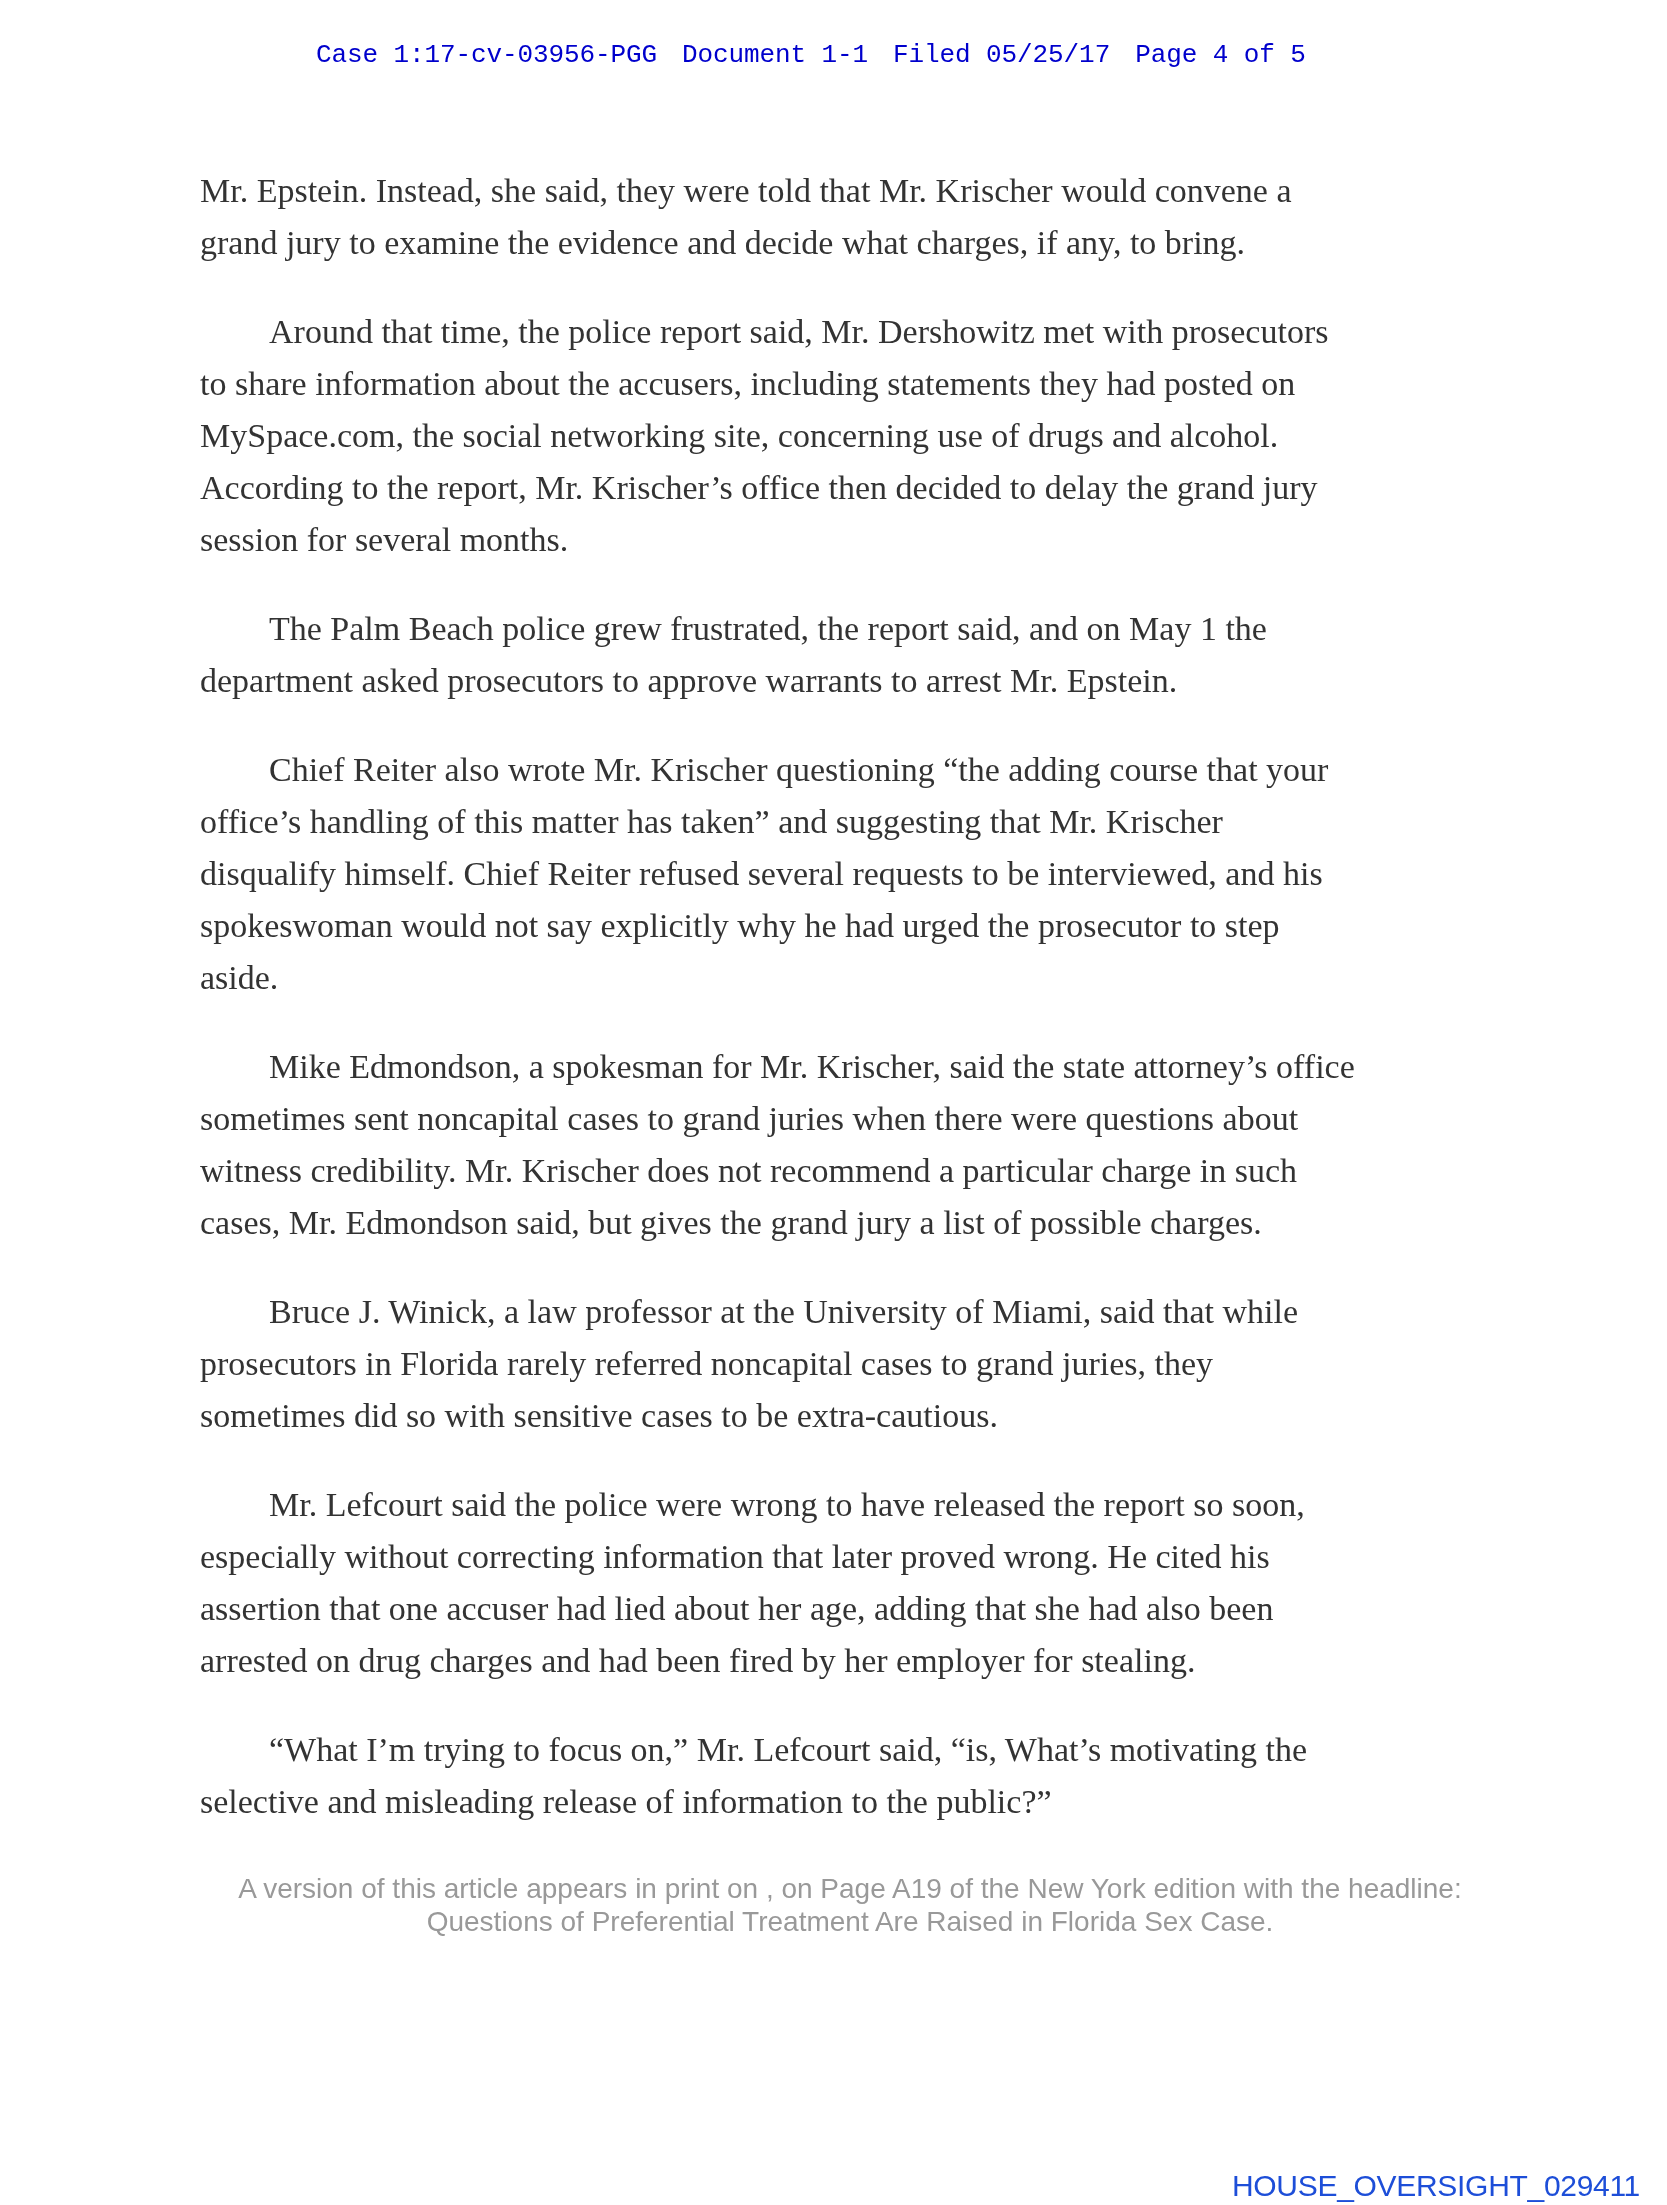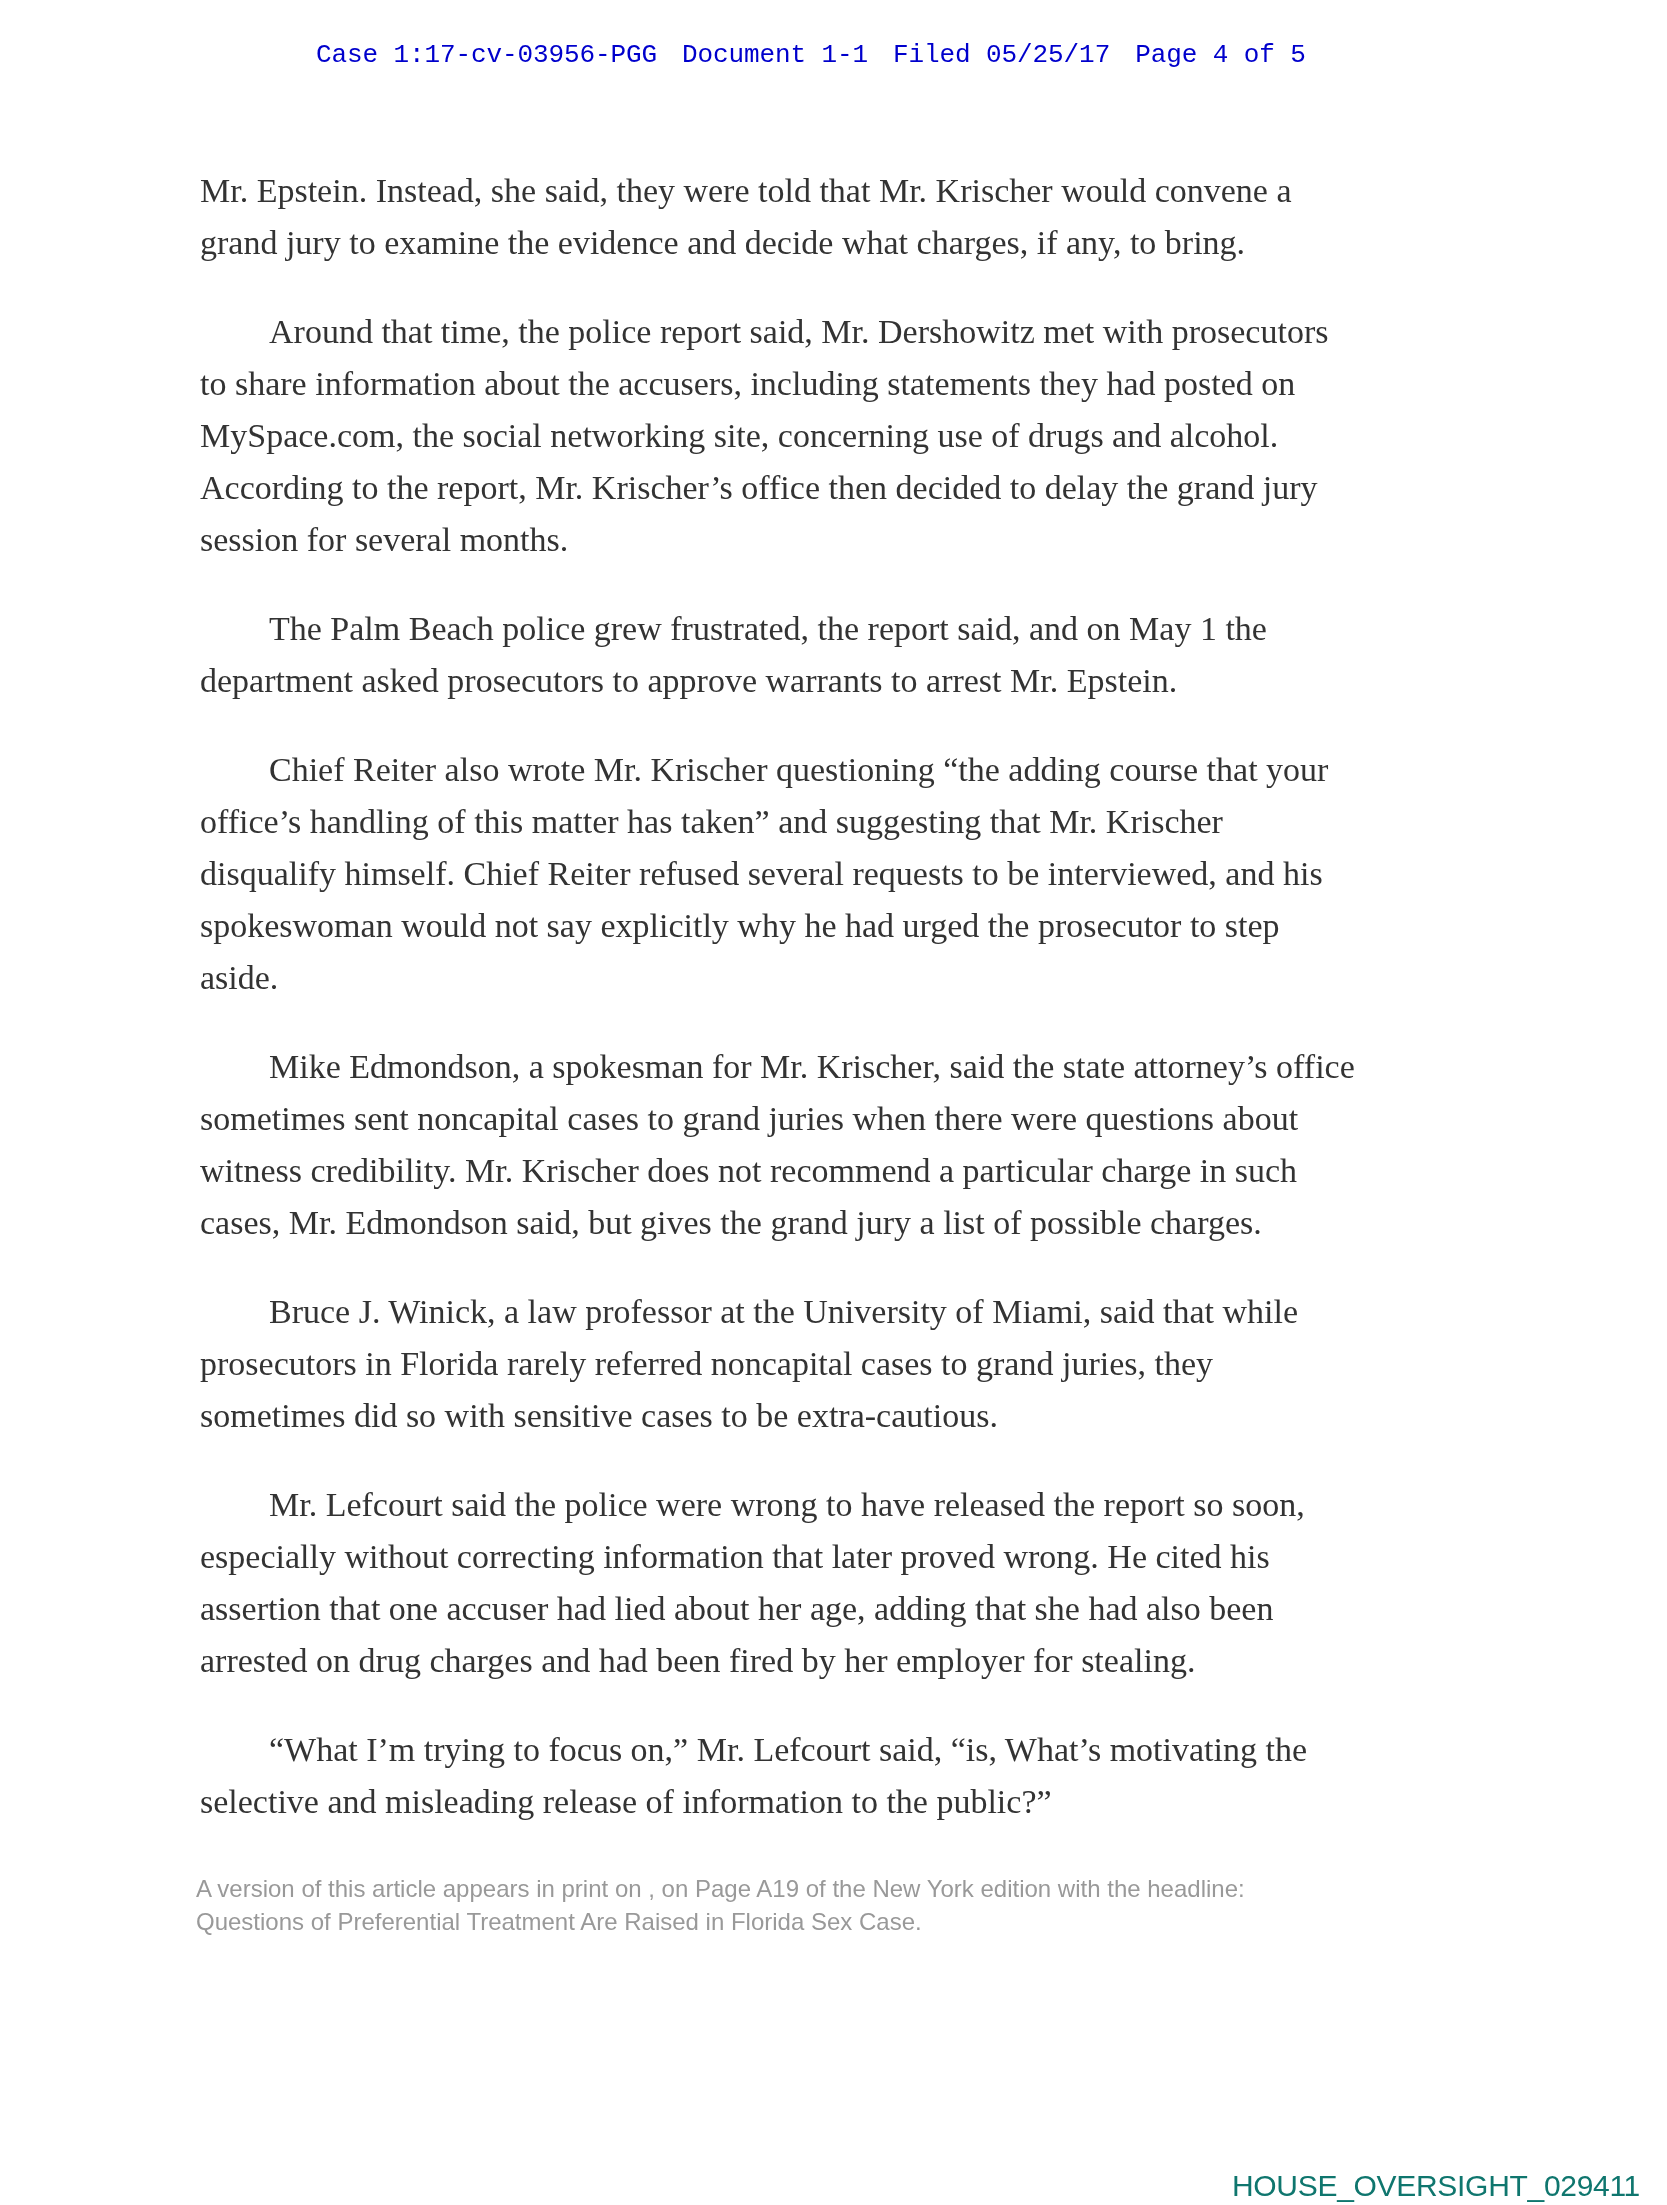--- a/index.html
+++ b/index.html
@@ -46,34 +46,35 @@
       height: 52px;
     }
     .line.first { padding-left: 69px; }
 
     .print-note {
       position: absolute;
       left: 196px;
       top: 1872px;
       width: 1308px;
       font-family: "Liberation Sans", sans-serif;
-      font-size: 24px;
+      font-size: 28px;
       line-height: 33px;
       color: #999999;
+      text-align: center;
     }
     .print-note .line { height: 33px; }
 
     .bates {
       position: absolute;
       right: 27px;
       top: 2169px;
       font-family: "Liberation Sans", sans-serif;
       font-size: 30px;
       line-height: 33px;
-      color: #0f766e;
+      color: #1d4ed8;
       white-space: nowrap;
       letter-spacing: -0.3px;
     }
   </style>
 </head>
 <body>
 
 <div class="case-header">
   <span class="seg">Case 1:17-cv-03956-PGG</span><span class="seg">Document 1-1</span><span class="seg">Filed 05/25/17</span><span class="seg">Page 4 of 5</span>
 </div>

